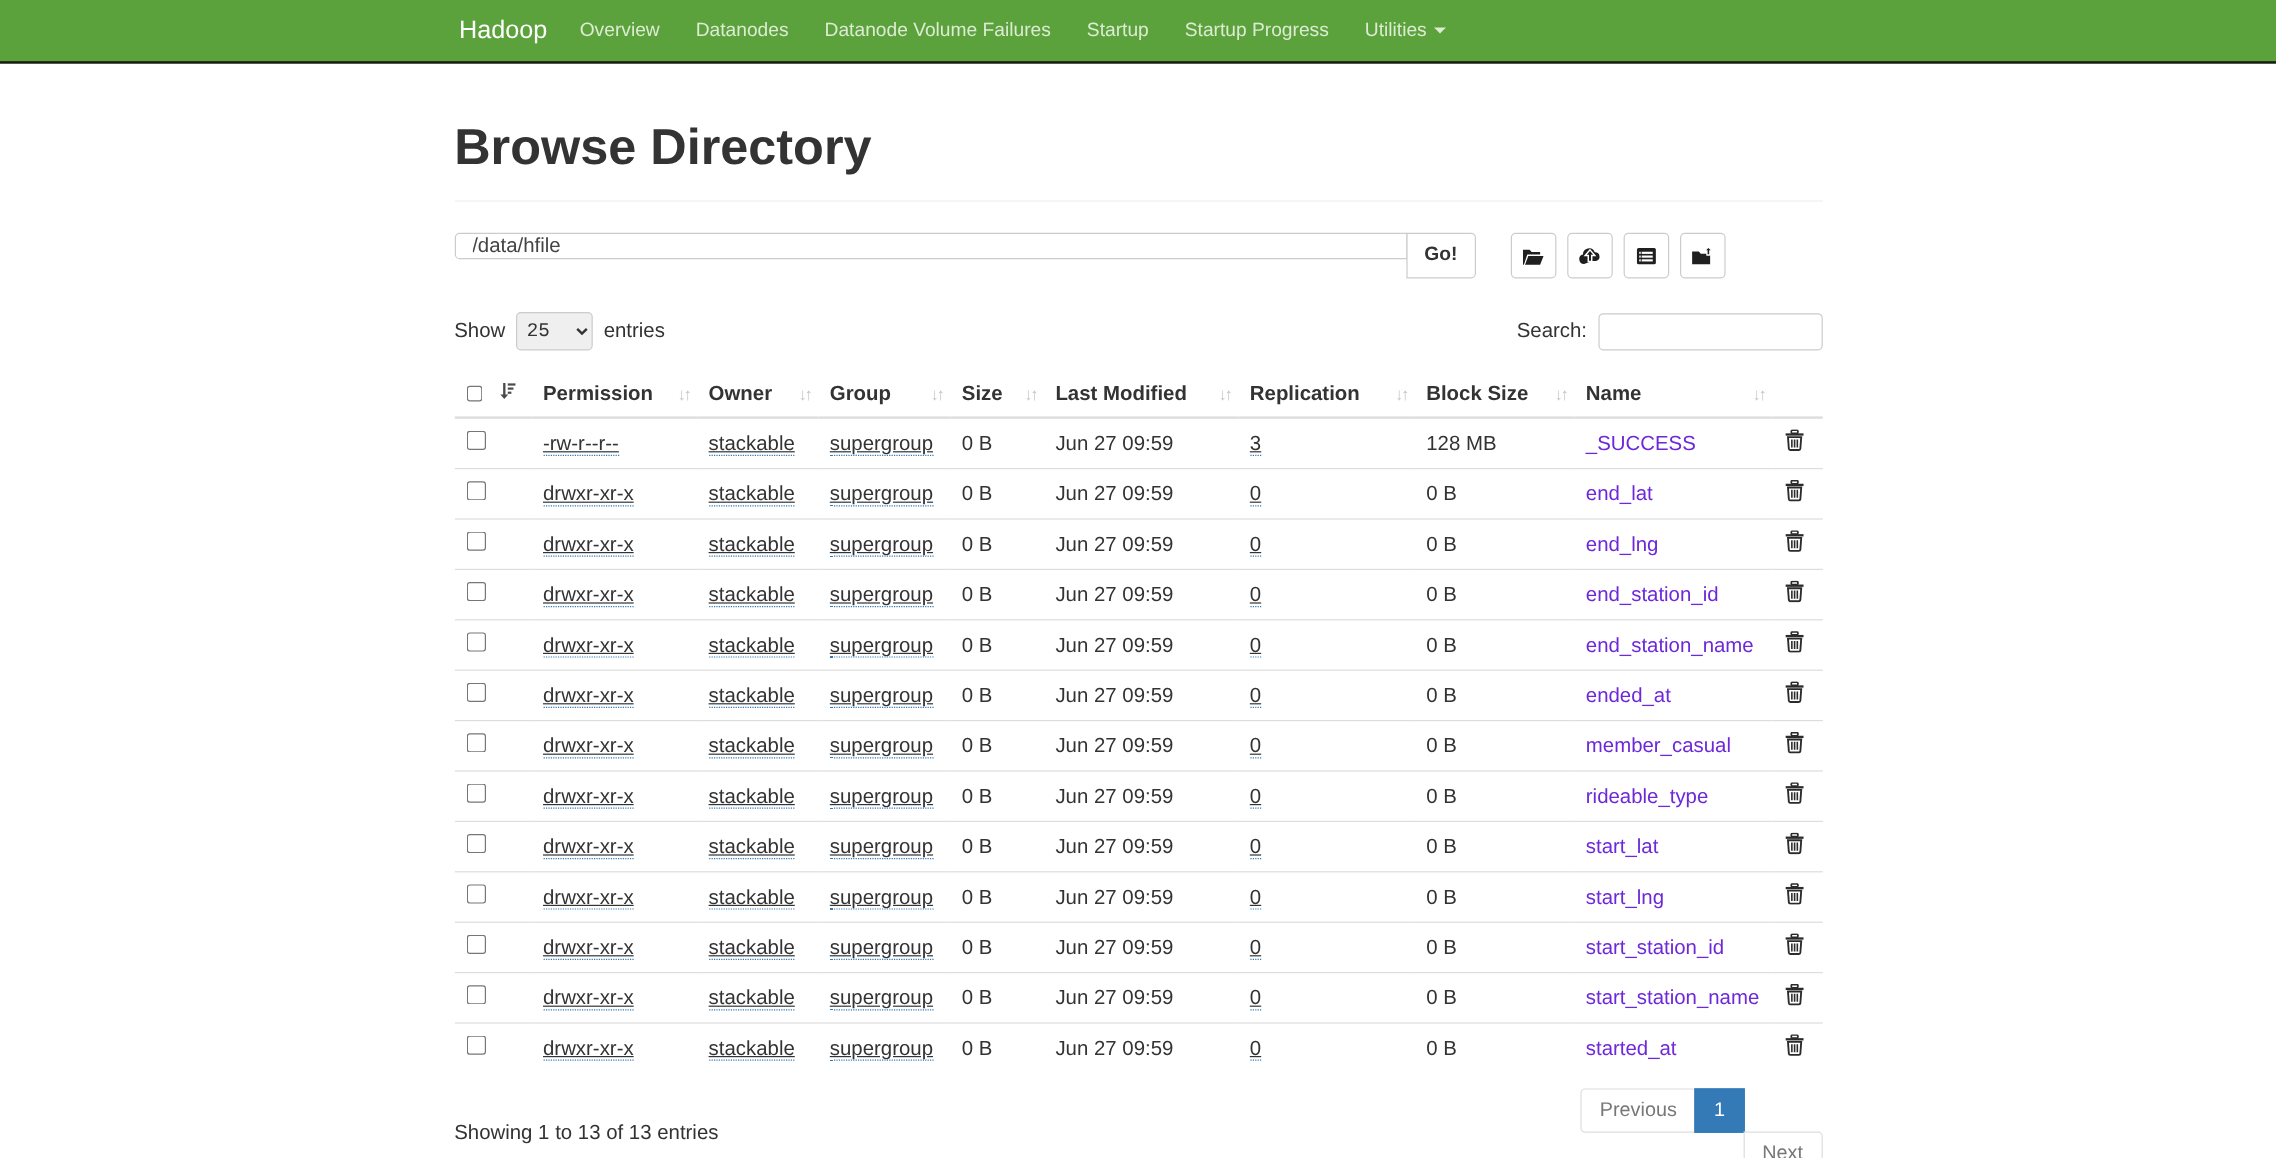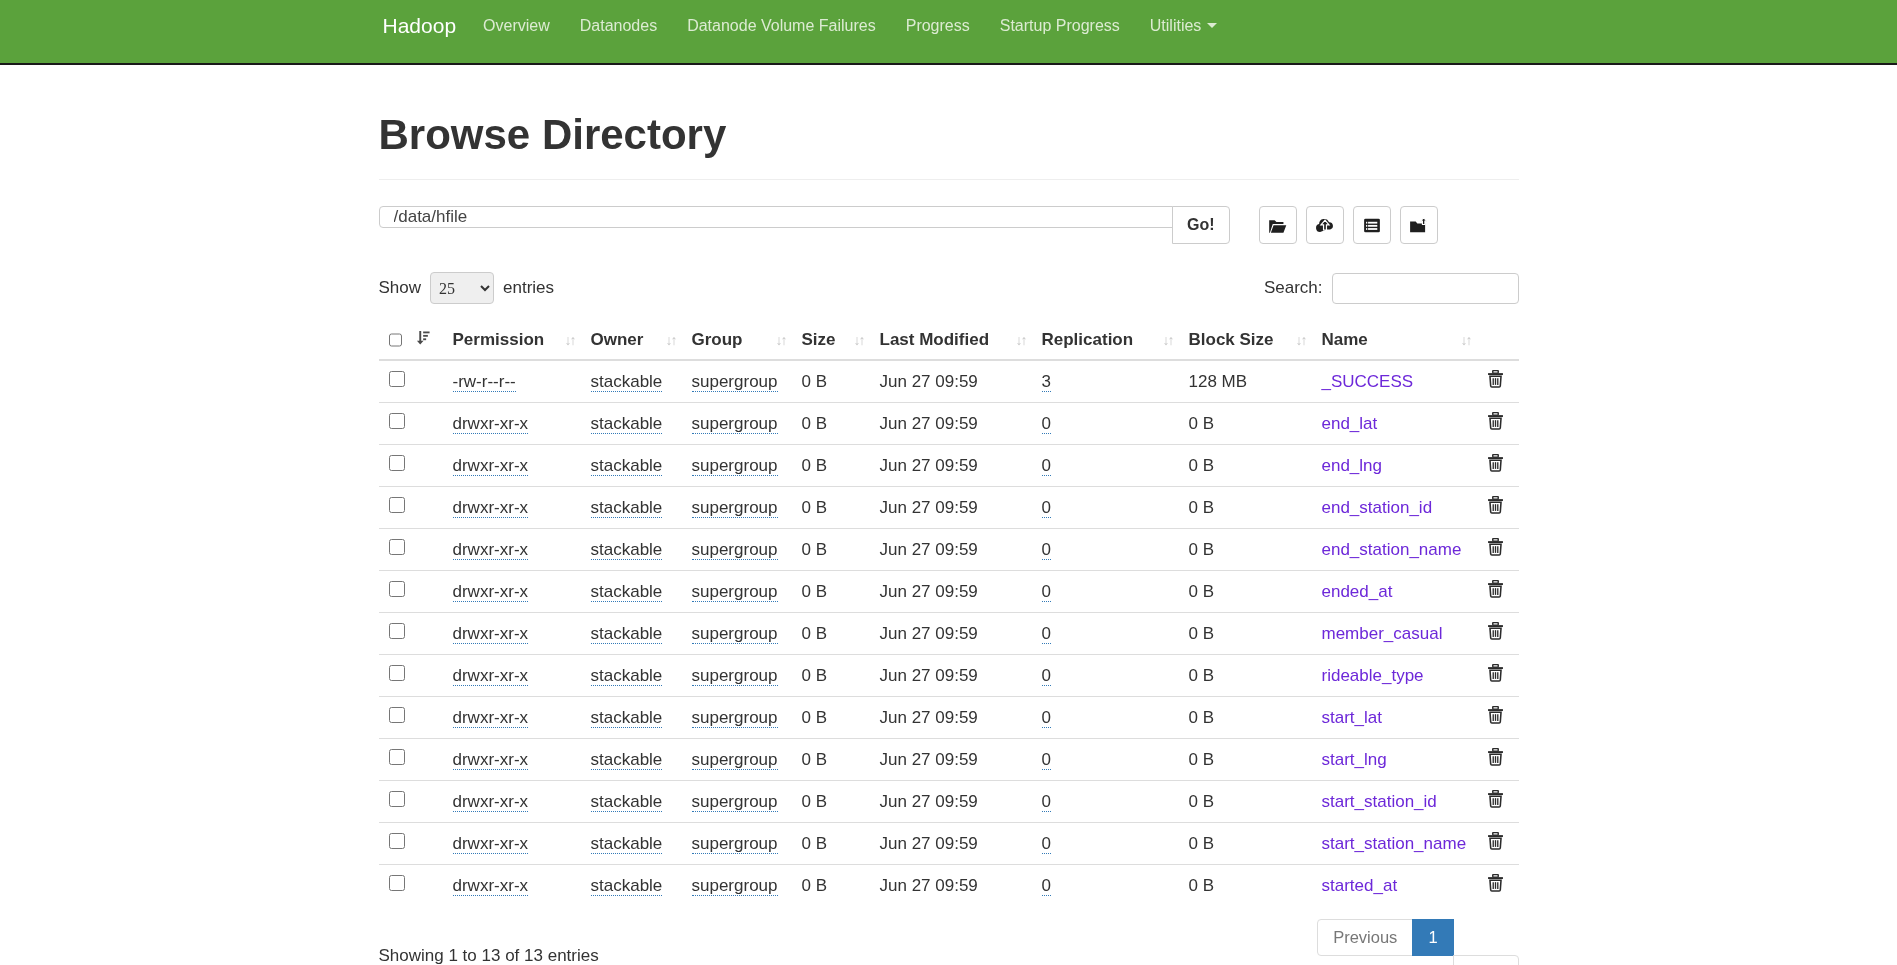--- a/index.html
+++ b/index.html
@@ -5,21 +5,21 @@
   * { box-sizing: border-box; }
   html,body { margin:0; padding:0; background:#fff; }
   body {
     font-family:"Liberation Sans", sans-serif;
     font-size:17px; color:#333;
     width:100%; min-height:965px; position:relative; overflow-x:hidden;
   }
   .container { width:1140px; margin:0 auto; }
 
   
-  .navbar { background:#5ba23c; height:65px; border-bottom:2px solid #191919; }
+  .navbar { background:#5ba23c; height:53px; border-bottom:2px solid #191919; }
   .navbar .container { display:flex; align-items:stretch; height:51px; }
   .brand { color:#fff; font-size:21px; text-decoration:none; display:flex; align-items:center; margin:0 12px 0 4px; }
   .nav { display:flex; list-style:none; margin:0; padding:0; }
   .nav a { display:flex; align-items:center; height:51px; padding:0 15px; color:#dcebd2; text-decoration:none; font-size:16px; }
   .caret { display:inline-block; margin-left:6px; width:0; height:0; border-left:5px solid transparent; border-right:5px solid transparent; border-top:5px solid #dcebd2; }
 
   
   h1.page-title { font-size:42px; font-weight:700; margin:46px 0 20px; color:#333; }
   hr.divider { border:0; border-top:1px solid #eee; margin:20px 0; }
 
@@ -28,33 +28,33 @@
   .input-group { display:flex; width:851px; }
   .path-input { flex:1; height:22px; border:1px solid #ccc; border-radius:4px 0 0 4px; padding:0 14px; font-size:17px; color:#444; font-family:inherit; outline:none; }
   .go-btn { height:38px; margin-left:-1px; padding:0 14px; background:#fff; border:1px solid #ccc; border-radius:0 4px 4px 0; font-size:16px; font-weight:bold; color:#333; cursor:pointer; font-family:inherit; }
   .toolbar { display:flex; gap:9px; margin-left:29px; }
   .icon-btn { width:38px; height:38px; background:#fff; border:1px solid #ccc; border-radius:4px; display:flex; align-items:center; justify-content:center; cursor:pointer; padding:0; }
   .icon-btn svg { display:block; }
 
   
   .controls-row { display:flex; justify-content:space-between; align-items:center; margin:28px 0 0; }
   .show-group { display:flex; align-items:center; }
-  .page-size { height:32px; width:64px; margin:0 9px; border:1px solid #ccc; border-radius:4px; font-size:16px; color:#333; padding:0 4px; font-family:Liberation Serif, serif; }
+  .page-size { height:32px; width:64px; margin:0 9px; border:1px solid #ccc; border-radius:4px; font-size:16px; color:#333; padding:0 4px; font-family:Liberation Mono, monospace; }
   .search-group { display:flex; align-items:center; }
   .search-input { width:187px; height:31px; margin-left:9px; border:1px solid #ccc; border-radius:4px; padding:0 8px; font-size:16px; font-family:inherit; outline:none; }
 
   
   table.file-table { width:1140px; table-layout:fixed; border-collapse:collapse; margin-top:17px; }
   th, td { text-align:left; padding:9px 10px; font-size:17px; vertical-align:middle; }
   thead th { font-weight:bold; border-bottom:2px solid #ddd; position:relative; white-space:nowrap; padding-right:26px; }
   tbody td { border-top:1px solid #ddd; }
   .sort { position:absolute; right:6px; top:50%; transform:translateY(-50%); color:#c7c7c7; font-size:14px; letter-spacing:-2px; }
   .th-select { display:flex; align-items:center; gap:13px; }
   input[type=checkbox] { width:16px; height:16px; margin:0; }
-  .editable { border-bottom:1px dotted #337ab7; cursor:pointer; }
+  .editable { border-bottom:1px dotted #337ab7; cursor:pointer;text-decoration:underline; }
   a.name-link { color:#6d28d9; text-decoration:none; cursor:pointer; }
   .trash-btn { background:none; border:none; padding:0; cursor:pointer; }
   .trash-btn svg { display:block; }
 
   
   .table-footer { display:flex; justify-content:space-between; align-items:center; margin-top:13px; }
   .entries-info { font-size:17px; color:#333; }
   .pagination { display:flex; list-style:none; margin:0; padding:0;text-align:right; }
   .pagination a { display:block; padding:8px 15px; border:1px solid #ddd; margin-left:-1px; font-size:16.5px; color:#777; text-decoration:none; background:#fff; cursor:pointer; }
   .pagination li:first-child a { border-radius:4px 0 0 4px; margin-left:0; }
@@ -71,21 +71,21 @@
       <li>
           <a href="#">Overview</a>
         </li>
       <li>
           <a href="#">Datanodes</a>
         </li>
       <li>
           <a href="#">Datanode Volume Failures</a>
         </li>
       <li>
-          <a href="#">Progress</a>
+          <a href="#">Startup</a>
         </li>
       <li>
           <a href="#">Startup Progress</a>
         </li>
       <li>
           <a href="#">
             <span>Utilities</span>
             <span class="caret"></span>
           </a>
         </li>

